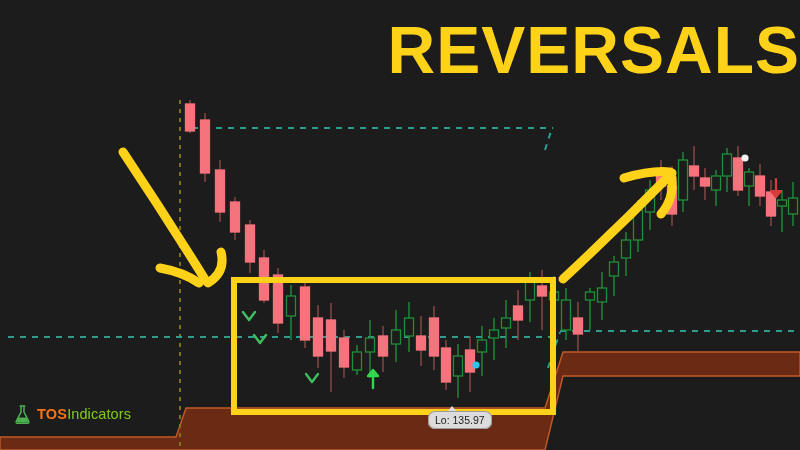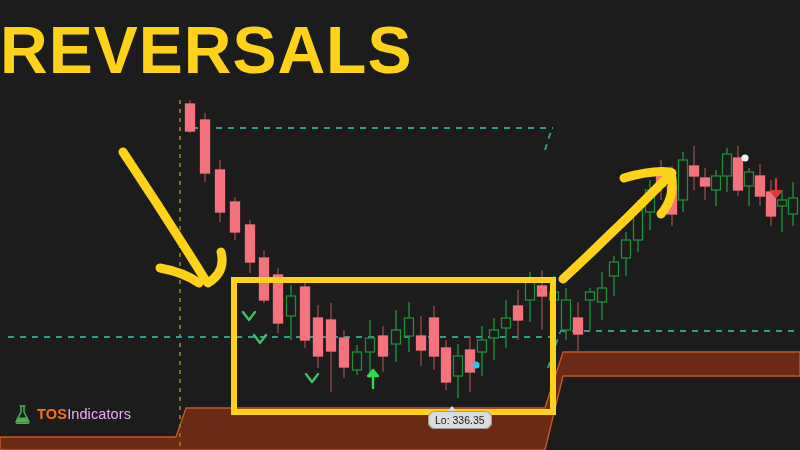--- a/index.html
+++ b/index.html
@@ -7,40 +7,40 @@
     position:relative;width:800px;height:450px;overflow:hidden;
     background:#1c1c1c;
     font-family:"Liberation Sans", sans-serif;
   }
   
   #chart{position:absolute;inset:0;}
   #chart svg{display:block;width:800px;height:450px;}
 
   
   #title{
-    position:absolute;left:0;top:14px;width:800px;text-align:left;
+    position:absolute;left:0;top:14px;width:800px;text-align:right;
     font-family:"Liberation Sans", sans-serif;
     font-weight:bold;
     font-size:66px;
     letter-spacing:1px;
     color:#ffd21a;
     line-height:72px;
     white-space:nowrap;
     z-index:6;
   }
 
   
   #logo{
     position:absolute;left:14px;top:405px;
     display:flex;align-items:center;gap:6px;z-index:7;
   }
   #logo .flask{width:17px;height:19px;display:block;}
   #logo .word{font-size:14.5px;line-height:15px;white-space:nowrap;}
   #logo .tos{color:#f97316;font-weight:bold;letter-spacing:.2px;}
-  #logo .ind{color:#f0abfc;font-weight:normal;letter-spacing:.1px;}
+  #logo .ind{color:#84cc16;font-weight:normal;letter-spacing:.1px;}
 
   
   #lo-label{
     position:absolute;left:428px;top:411px;z-index:8;
     background:#dcdcdc;color:#1a1a1a;
     font-size:10.5px;line-height:12px;
     padding:3px 7px 3px 7px;
     border-radius:7px;
     white-space:nowrap;
     box-shadow:0 0 0 1px #9a9a9a inset;
@@ -202,15 +202,15 @@
 
   <div id="logo">
     <svg class="flask" viewBox="0 0 17 19">
       <path d="M6.2 1 H10.8 M7 1 V7.2 L2.3 16.2 a1.4 1.4 0 0 0 1.2 2.1 H13.5 a1.4 1.4 0 0 0 1.2 -2.1 L10 7.2 V1" fill="none" stroke="#4caf50" stroke-width="1.5" stroke-linejoin="round" stroke-linecap="round"></path>
       <path d="M4.6 12.4 H12.4 L13.9 15.4 a1.3 1.3 0 0 1 -1.1 2 H4.2 a1.3 1.3 0 0 1 -1.1 -2 Z" fill="#4caf50"></path>
     </svg>
     <span class="word"><span class="tos">TOS</span><span class="ind">Indicators</span></span>
   </div>
 
   <div id="lo-tip"></div>
-  <div id="lo-label">Lo: 336.35</div>
+  <div id="lo-label">Lo: 135.97</div>
 
 </div>
 
 </body></html>

